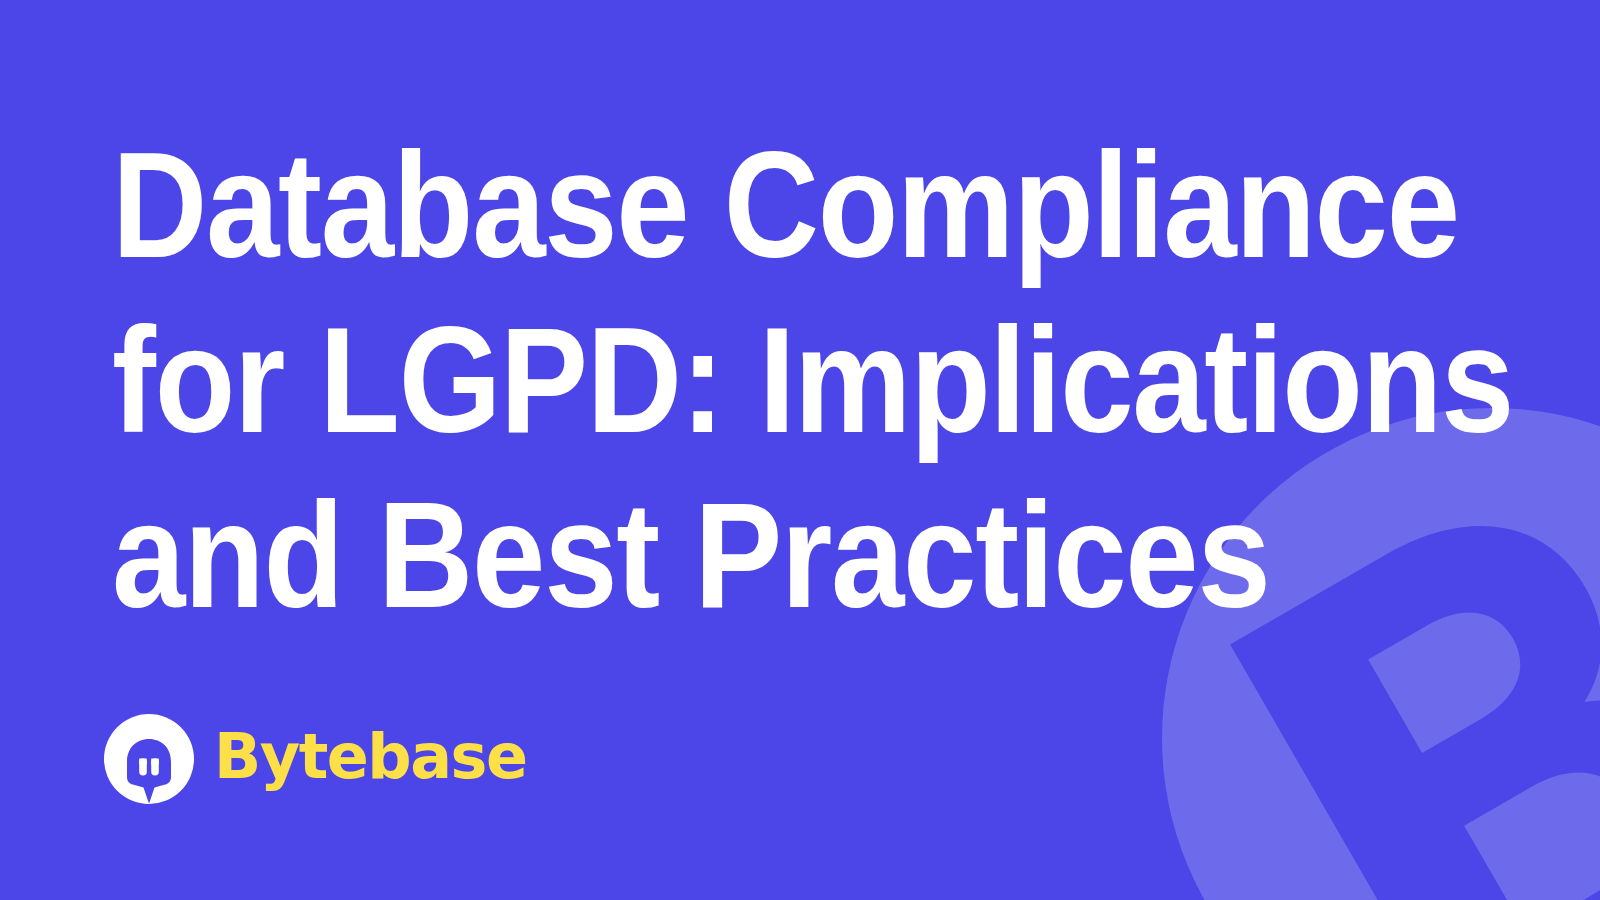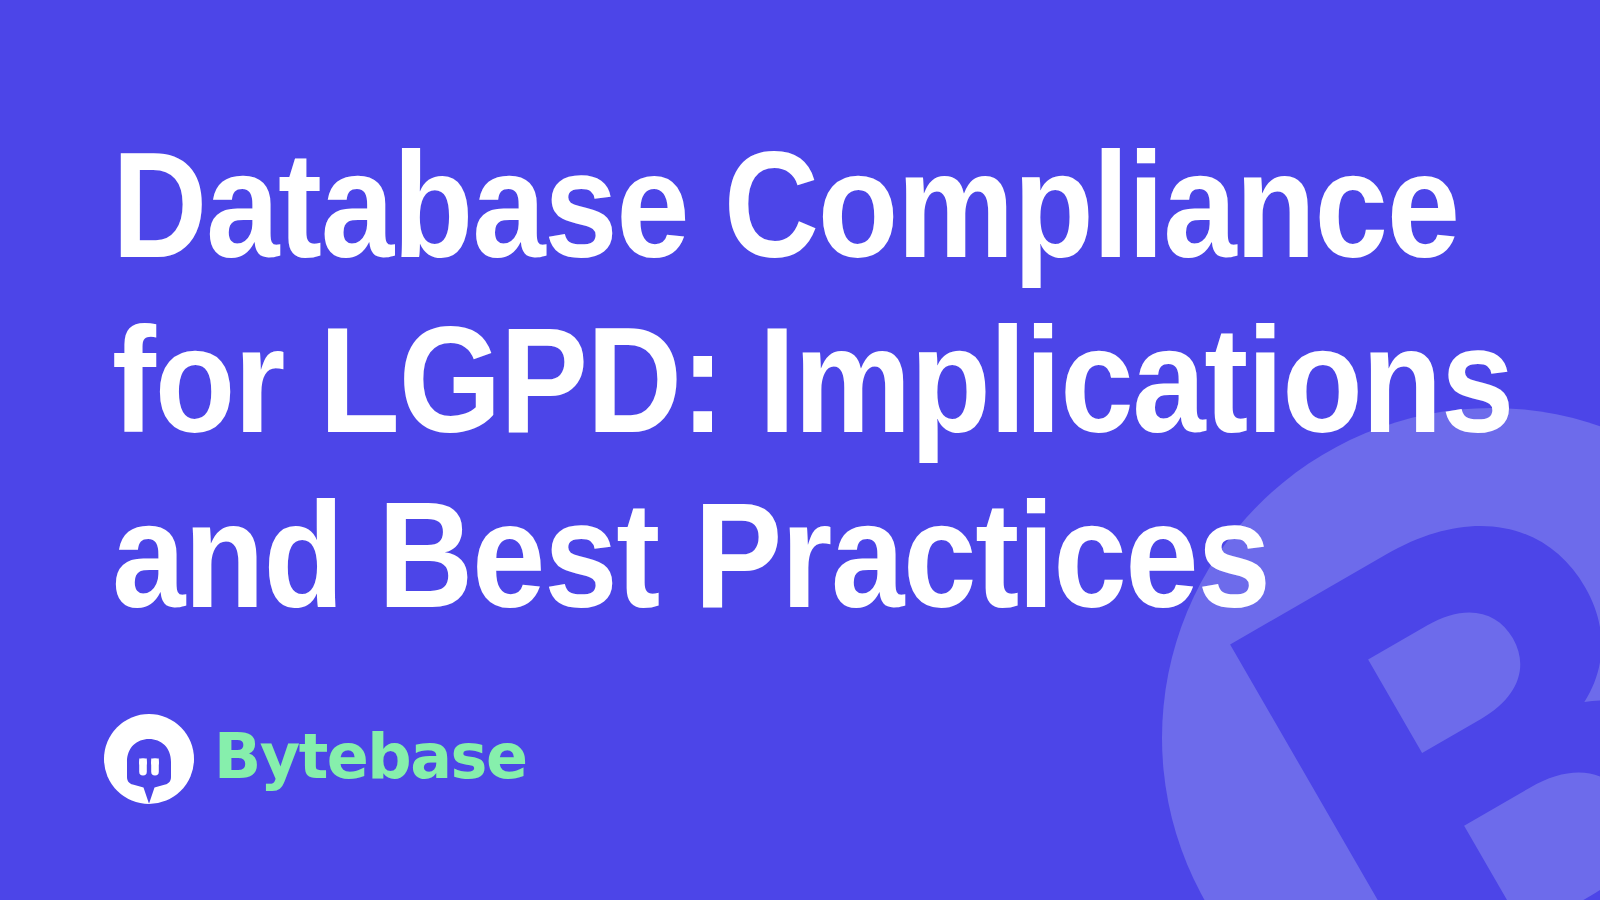--- a/index.html
+++ b/index.html
@@ -71,21 +71,21 @@
     width: 90px;
     height: 90px;
     flex: 0 0 90px;
   }
   .brand-mark svg {
     display: block;
     width: 90px;
     height: 90px;
   }
   .brand-wordmark {
-    color: #86efac;
+    color: #fde047;
     font-family: "DejaVu Sans", "Liberation Sans", sans-serif;
     font-weight: 700;
     font-size: 62px;
     line-height: 1;
     letter-spacing: -1.5px;
     padding-bottom: 5px;
   }
 </style>
 </head>
 <body>

